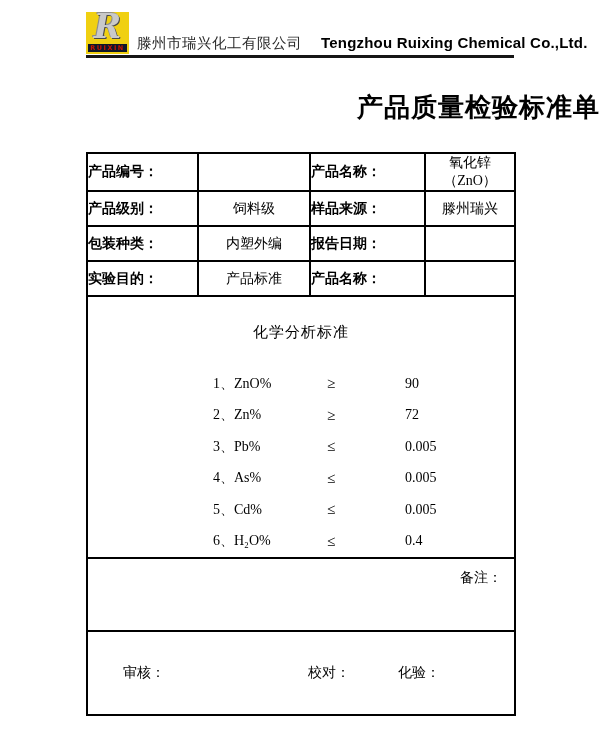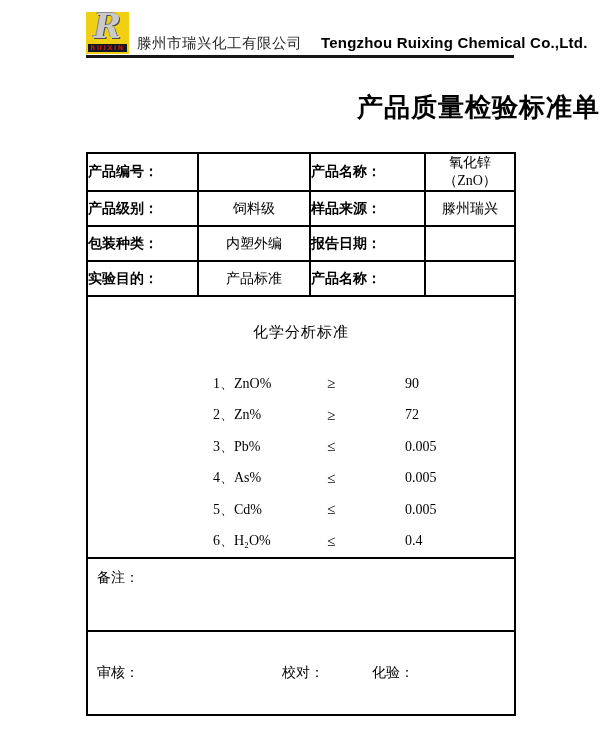--- a/index.html
+++ b/index.html
@@ -85,28 +85,29 @@
     margin-left: 125px; height: 31.5px; align-items: center;
     font-family: "Liberation Serif", serif; font-size: 14px;
   }
   .analysis-item .rel { font-size: 15px; }
 
   
   td.remarks-cell { vertical-align: top; height: 73px; }
   .remarks-label {
     font-family: "Liberation Serif", serif; font-size: 14px;
     padding: 10px 12px 0 9px;
+    text-align: right;
   }
 
   
   td.signoff-cell { height: 84px; }
   .signoff-row {
     display: flex; align-items: center; height: 100%;
-    padding-left: 9px;
-    font-family: "Liberation Serif", serif; font-size: 14px;
+    padding-left: 25px;
+    font-family: "Liberation Serif", serif; font-size: 14px; margin-left: 10px;
   }
   .signoff-row .s1 { width: 137px; }
   .signoff-row .s2 { width: 138px; text-align: center; }
 </style>
 </head>
 <body>
 
 <div class="page">
 
   <div class="header">

